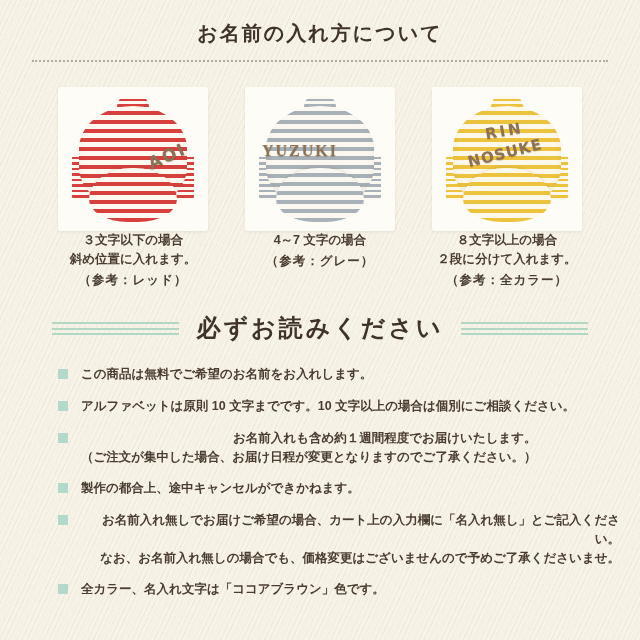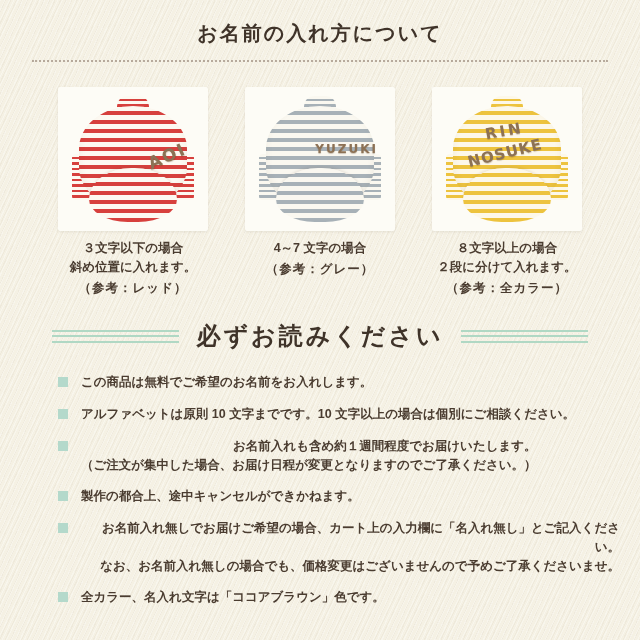--- a/index.html
+++ b/index.html
@@ -51,25 +51,25 @@
   .red  .blob,  .red  .flap   { background:repeating-linear-gradient(180deg,#fdf9f1 0 5px,#d7403d 5px 9px); }
   .gray .collar,.gray .pocket { background:repeating-linear-gradient(180deg,#faf8f0 0 3px,#a7b1b7 3px 5.5px); }
   .gray .blob,  .gray .flap   { background:repeating-linear-gradient(180deg,#faf8f0 0 5px,#a7b1b7 5px 9px); }
   .yel  .collar,.yel  .pocket { background:repeating-linear-gradient(180deg,#fdf8e9 0 3px,#edc33e 3px 5.5px); }
   .yel  .blob,  .yel  .flap   { background:repeating-linear-gradient(180deg,#fdf8e9 0 5px,#edc33e 5px 9px); }
   .nm {
     position:absolute; z-index:5; color:#8c7154; font-weight:700;
     font-family:"DejaVu Sans",sans-serif; text-shadow:0 1px 1px rgba(90,60,30,.28);
   }
   .nm-diag   { top:50px; right:4px;  transform:rotate(-24deg); font-size:17px;   letter-spacing:2px; }
-  .nm-center { top:46px; left:0; width:100%; text-align:right; font-size:12px; letter-spacing:2px; }
+  .nm-center { top:46px; left:0; width:100%; text-align:left; font-size:16px; letter-spacing:2px;font-family:Liberation Serif, serif; }
   .nm-top    { top:26px; left:36px;  transform:rotate(-10deg); font-size:15px;  letter-spacing:3px; }
   .nm-bottom { top:48px; left:18px;  transform:rotate(-14deg); font-size:15px;  letter-spacing:1px; }
   
-  .captions { margin-top:8px; }
+  .captions { }
   .cap { width:150px; text-align:center; font-size:12.5px; line-height:1.5; font-weight:600; color:#4a3c30; }
   .cap .ref { margin-top:2px; letter-spacing:1px; }
   
   .readme-head { display:flex; align-items:center; width:536px; margin:23px auto 0; }
   .tri { flex:1; height:13px; background:repeating-linear-gradient(180deg,#b0d8c4 0 2px,rgba(0,0,0,0) 2px 5.5px); }
   .readme-title { margin:0 18px; font-size:24px; font-weight:700; letter-spacing:3px; color:#3f3329; white-space:nowrap; }
   
   .notes { margin:21px 20px 0 58px; }
   .note { display:flex; margin-bottom:13px;text-align:right; }
   .sq { flex:none; width:10px; height:10px; background:#b4d9cb; margin:4px 13px 0 0; }

